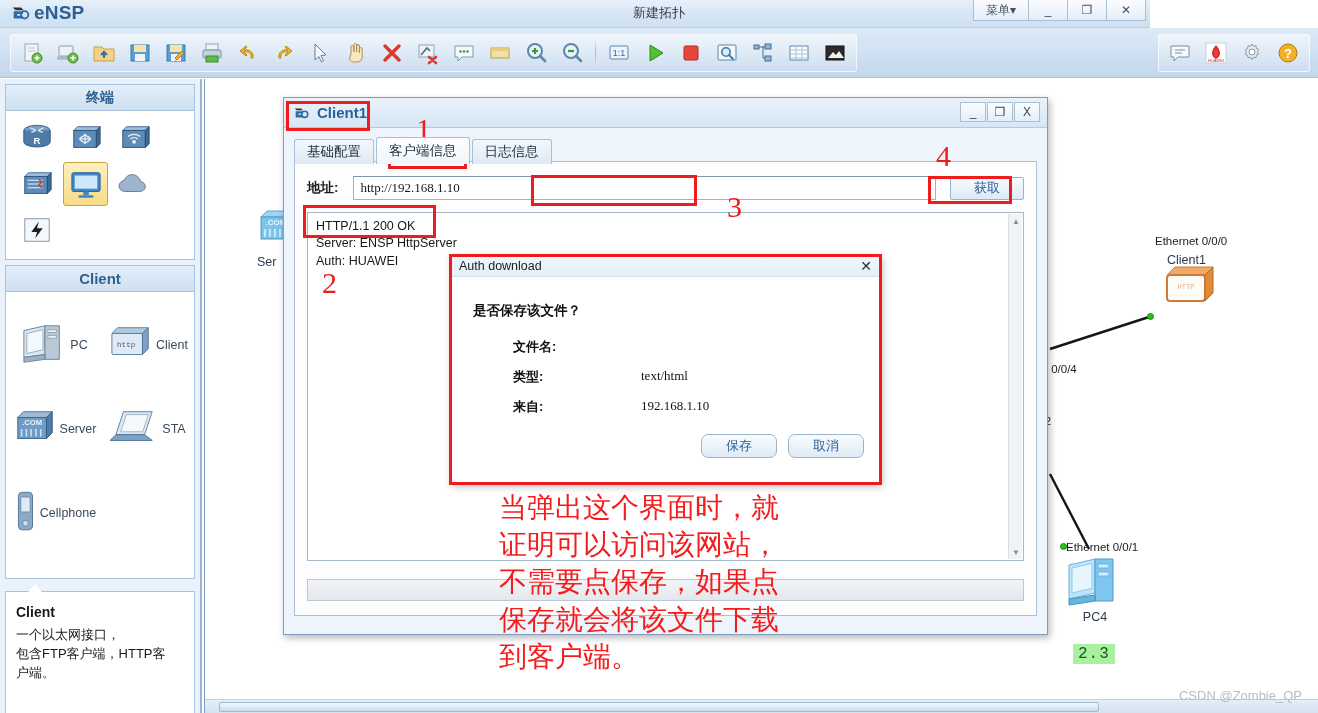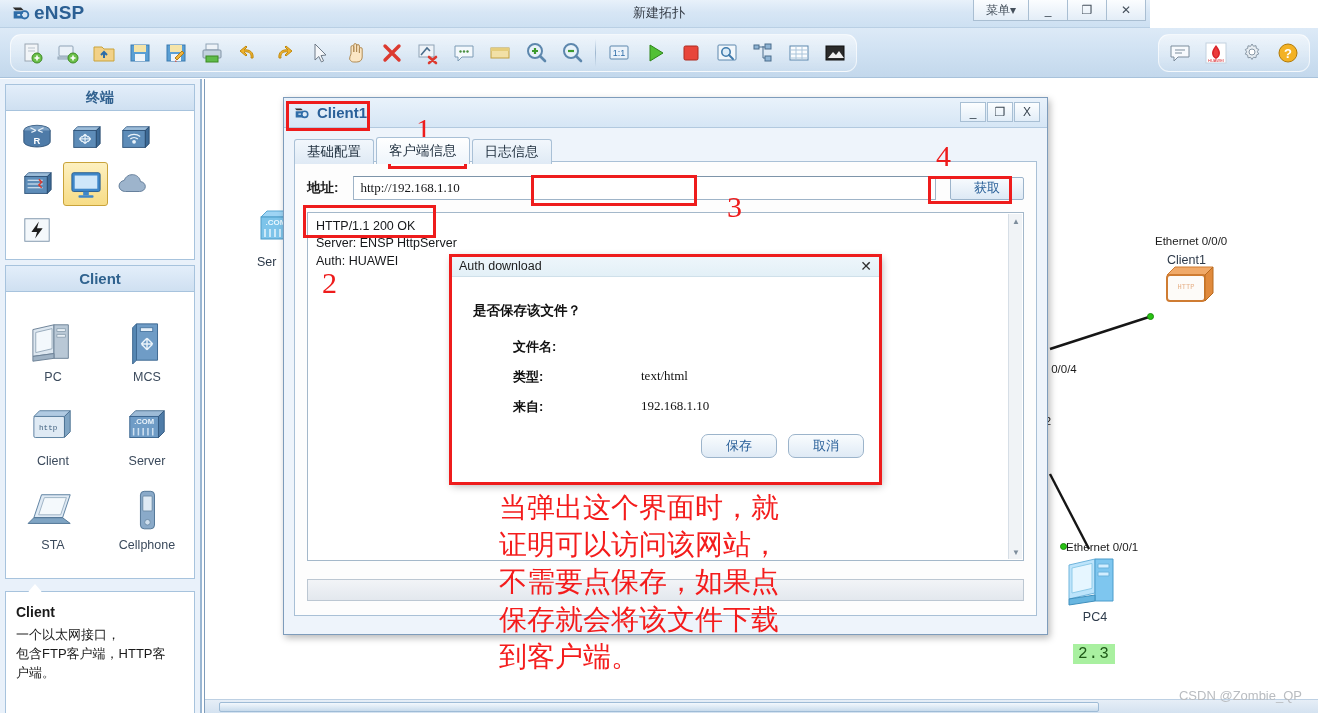--- a/index.html
+++ b/index.html
@@ -46,21 +46,21 @@
   .toolbar {
     position: absolute; left: 0; top: 28px; width: 1318px; height: 50px;
     background: linear-gradient(to bottom, #ddeaf7 0%, #cfe1f2 50%, #c3d8ec 100%);
     border-bottom: 1px solid #a8c2db;
   }
   .tb-group {
     position: absolute; top: 6px; height: 38px;
     display: flex; align-items: center;
     background: linear-gradient(to bottom, rgba(255,255,255,.55), rgba(255,255,255,.1));
     border: 1px solid rgba(255,255,255,.65);
-    border-radius: 11px;
+    border-radius: 3px;
     padding: 0 3px;
   }
   .tb-group.left { left: 10px; }
   .tb-group.right { right: 8px; }
   .tb-btn {
     width: 34px; height: 32px;
     display: flex; align-items: center; justify-content: center;
     border-radius: 3px; margin: 0 1px;
     position: relative;
   }
@@ -100,21 +100,21 @@
   .cat-cell.selected {
     background: linear-gradient(to bottom,#fdf0c0,#f7dc86);
     border: 1px solid #c9a33a;
   }
   .dev-grid {
     display: flex; flex-wrap: wrap; padding: 8px 0 10px 0; background: #fff;
     min-height: 286px; align-content: flex-start;
   }
   .dev-cell {
     width: 50%; height: 84px;
-    display: flex; flex-direction: column; align-items: center; justify-content: flex-end;
+    display: flex; flex-direction: row; align-items: center; justify-content: center;
     padding-top: 4px;
   }
   .dev-ico { height: 52px; display: flex; align-items: center; justify-content: center; }
   .dev-lbl { font-size: 12.5px; color: #3b4a5c; margin-top: 1px; }
   .desc-panel {
     margin: 12px 5px 0 5px; background: #fff;
     border: 1px solid #a7c3dd; padding: 12px 10px; height: 150px;
     position: relative;
   }
   .desc-tip {
@@ -589,31 +589,20 @@
               <path d="M6 10l22-5v30L6 38z" fill="#dde7f0" stroke="#6d8296"></path>
               <path d="M9 13l17-4v21l-17 4z" fill="#f3f8fc" stroke="#98aabb"></path>
               <path d="M28 5h15v35H28z" fill="#b9c8d6" stroke="#6d8296"></path>
               <path d="M31 9h9v3h-9zM31 15h9v3h-9z" fill="#e8eff5" stroke="#93a6b6"></path>
               <path d="M6 38l22-3v5l-22 3z" fill="#9fb2c4" stroke="#6d8296"></path>
             </svg>
           </div>
           <div class="dev-lbl">PC</div>
         </div>
 
-        <div class="dev-cell">
-          <div class="dev-ico">
-            <svg width="44" height="46" viewBox="0 0 46 48">
-              <path d="M12 4h22v38H12z" fill="#6f9cc6" stroke="#3c6791"></path>
-              <path d="M12 4L8 8v38l4-4z" fill="#5687b3" stroke="#3c6791"></path>
-              <rect x="16" y="8" width="13" height="4" fill="#e7f0f8" stroke="#4f7ba5"></rect>
-              <path d="M23 19v12M17 25h12M17 25l3-3M17 25l3 3M29 25l-3-3M29 25l-3 3M23 19l-3 3M23 19l3 3M23 31l-3-3M23 31l3-3" stroke="#eaf3fa" stroke-width="1.5" fill="none"></path>
-            </svg>
-          </div>
-          <div class="dev-lbl">MCS</div>
-        </div>
 
         <div class="dev-cell">
           <div class="dev-ico">
             <svg width="50" height="44" viewBox="0 0 52 46">
               <path d="M6 12h32l6-6H12z" fill="#b0cae2" stroke="#5a7f9f"></path>
               <rect x="6" y="12" width="32" height="22" rx="1.5" fill="#dfeaf4" stroke="#5a7f9f"></rect>
               <path d="M38 34l6-6V6l-6 6z" fill="#7fa4c3" stroke="#4e7293"></path>
               <text x="21" y="26" font-size="8" fill="#3f5f7d" text-anchor="middle" font-family="Liberation Mono">http</text>
             </svg>
           </div>

